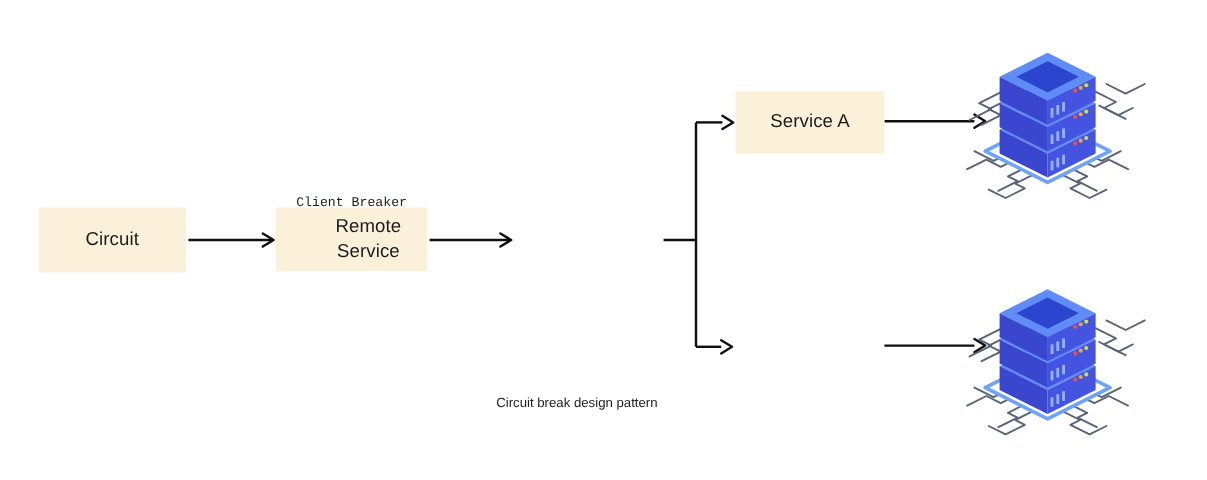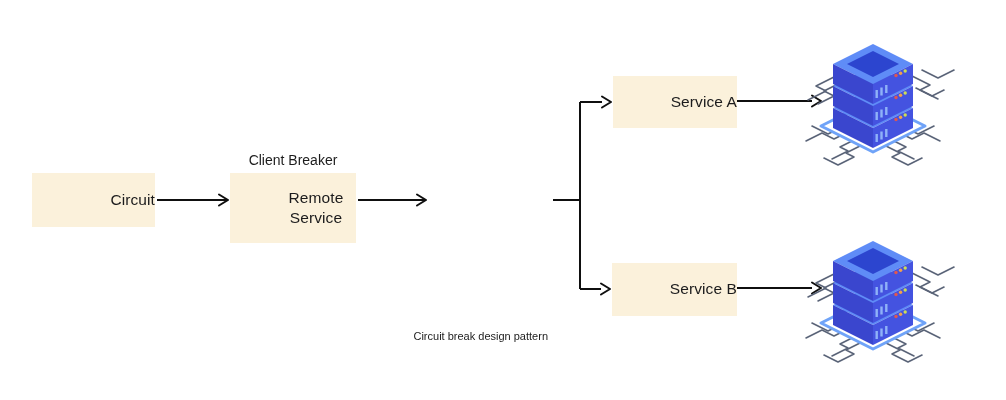--- a/index.html
+++ b/index.html
@@ -9,40 +9,41 @@
     width: 1006px;
     height: 400px;
     background: #ffffff;
     overflow: hidden;
   }
   .node {
     position: absolute;
     background: #FBF1DB;
     display: flex;
     align-items: center;
-    justify-content: flex-end;
+    justify-content: center;
     text-align: center;
     font-size: 15.5px;
     color: #1B1B1C;
     letter-spacing: 0.1px;
   }
   .node .lbl { display: inline-block; line-height: 1.32; }
   .node.wrap-narrow .lbl { max-width: 80px; }
   #node-client        { left: 32px;  top: 173px; width: 123px; height: 54px; }
-  #node-remote        { left: 230px; top: 173px; width: 126px; height: 70px; padding-left: 28px; }
+  #node-remote        { left: 230px; top: 173px; width: 126px; height: 53px; padding-left: 28px; }
   #node-loadbalancer  { left: 428px; top: 174px; width: 125px; height: 52px; }
   #node-service-a     { left: 613px; top: 76px;  width: 124px; height: 52px; }
   #node-service-b     { left: 612px; top: 263px; width: 125px; height: 53px; }
   .annotation {
     position: absolute;
-    left: 230px; top: 152px; width: 126px;
+    left: 230px; top: 164px; width: 126px;
     text-align: center;
-    font-size: 14px;
+    font-size: 11px;
     line-height: 1.2;
     color: #1C1C1C;
+    font-family: Liberation Mono, monospace;
   }
   .caption {
     position: absolute;
     left: 348px; top: 330px; width: 200px;
     text-align: right;
     font-size: 11px;
     color: #1C1C1C;
   }
   .connector-layer {
     position: absolute;
@@ -130,23 +131,20 @@
 
   <div class="node wrap-narrow" id="node-remote">
     <span class="lbl">Remote Service</span>
   </div>
 
 
   <div class="node" id="node-service-a">
     <span class="lbl">Service A</span>
   </div>
 
-  <div class="node" id="node-service-b">
-    <span class="lbl">Service B</span>
-  </div>
 
   <svg class="server-svg" id="server-a" viewBox="0 0 160 140">
     <use href="#server-icon"></use>
   </svg>
   <svg class="server-svg" id="server-b" viewBox="0 0 160 140">
     <use href="#server-icon"></use>
   </svg>
 
   <div class="caption">Circuit break design pattern</div>
 

